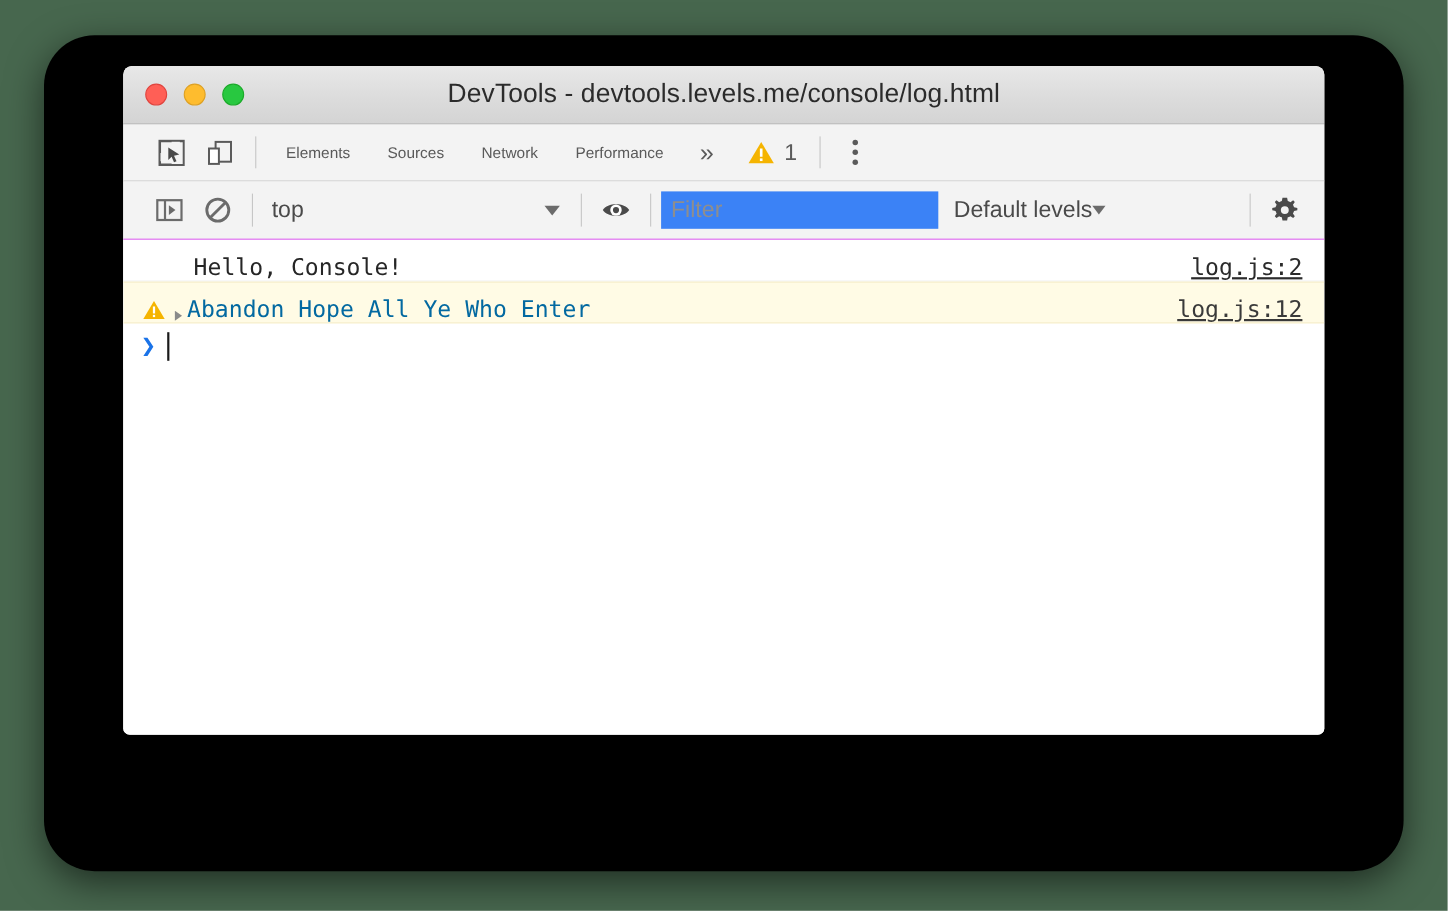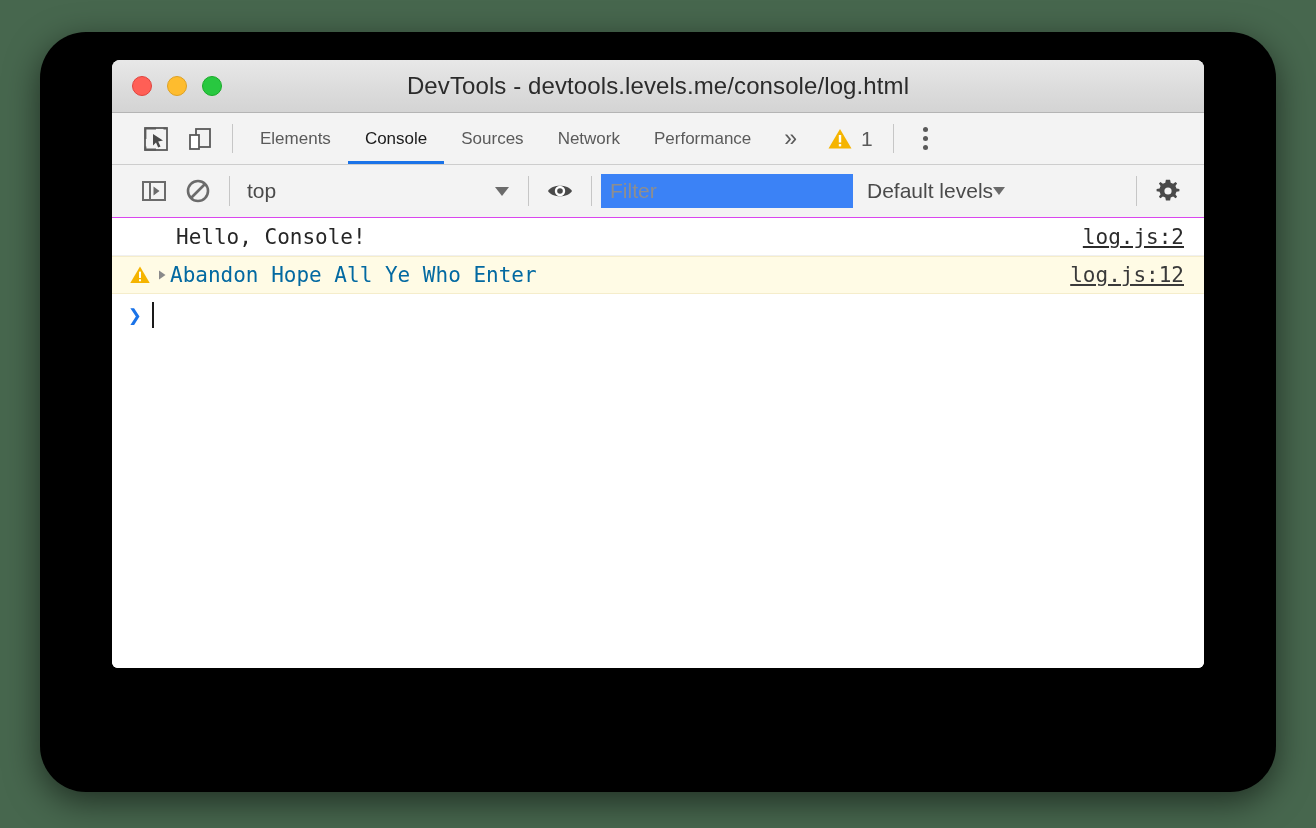--- a/index.html
+++ b/index.html
@@ -97,21 +97,21 @@
   .tb-sep {
     width: 1px;
     background: #c6c6c6;
     margin: 11px 10px;
     flex: 0 0 1px;
   }
   .panel-tab {
     display: flex;
     align-items: center;
     padding: 0 17px;
-    font-size: 17px;
+    font-size: 14px;
     color: #5a5a5a;
     cursor: default;
     position: relative;
     white-space: nowrap;
   }
   .panel-tab.active {
     color: #1a1a1a;
   }
   .panel-tab.active::after {
     content: "";
@@ -228,21 +228,21 @@
 
   
   #console-body {
     flex: 1 1 auto;
     background: #ffffff;
     overflow: hidden;
     font-family: "DejaVu Sans Mono", "Liberation Mono", monospace;
   }
   .msg-row {
     display: flex;
-    align-items: center;
+    align-items: flex-end;
     min-height: 38px;
     padding: 0 14px 0 14px;
     border-bottom: 1px solid #f0f0f0;
     position: relative;
   }
   .msg-row.log {
     background: #ffffff;
   }
   .msg-row.warning {
     background: #fffbe5;
@@ -335,23 +335,20 @@
         <rect x="9" y="3" width="14" height="18" fill="none" stroke="#5a5a5a" stroke-width="1.8"></rect>
         <rect x="3" y="9" width="9" height="14" fill="#ffffff" stroke="#5a5a5a" stroke-width="1.8"></rect>
       </svg>
     </div>
 
     <div class="tb-sep"></div>
 
     <div class="panel-tab">
         <span>Elements</span>
       </div>
-    <div class="panel-tab active">
-        <span>Console</span>
-      </div>
     <div class="panel-tab">
         <span>Sources</span>
       </div>
     <div class="panel-tab">
         <span>Network</span>
       </div>
     <div class="panel-tab">
         <span>Performance</span>
       </div>
 

